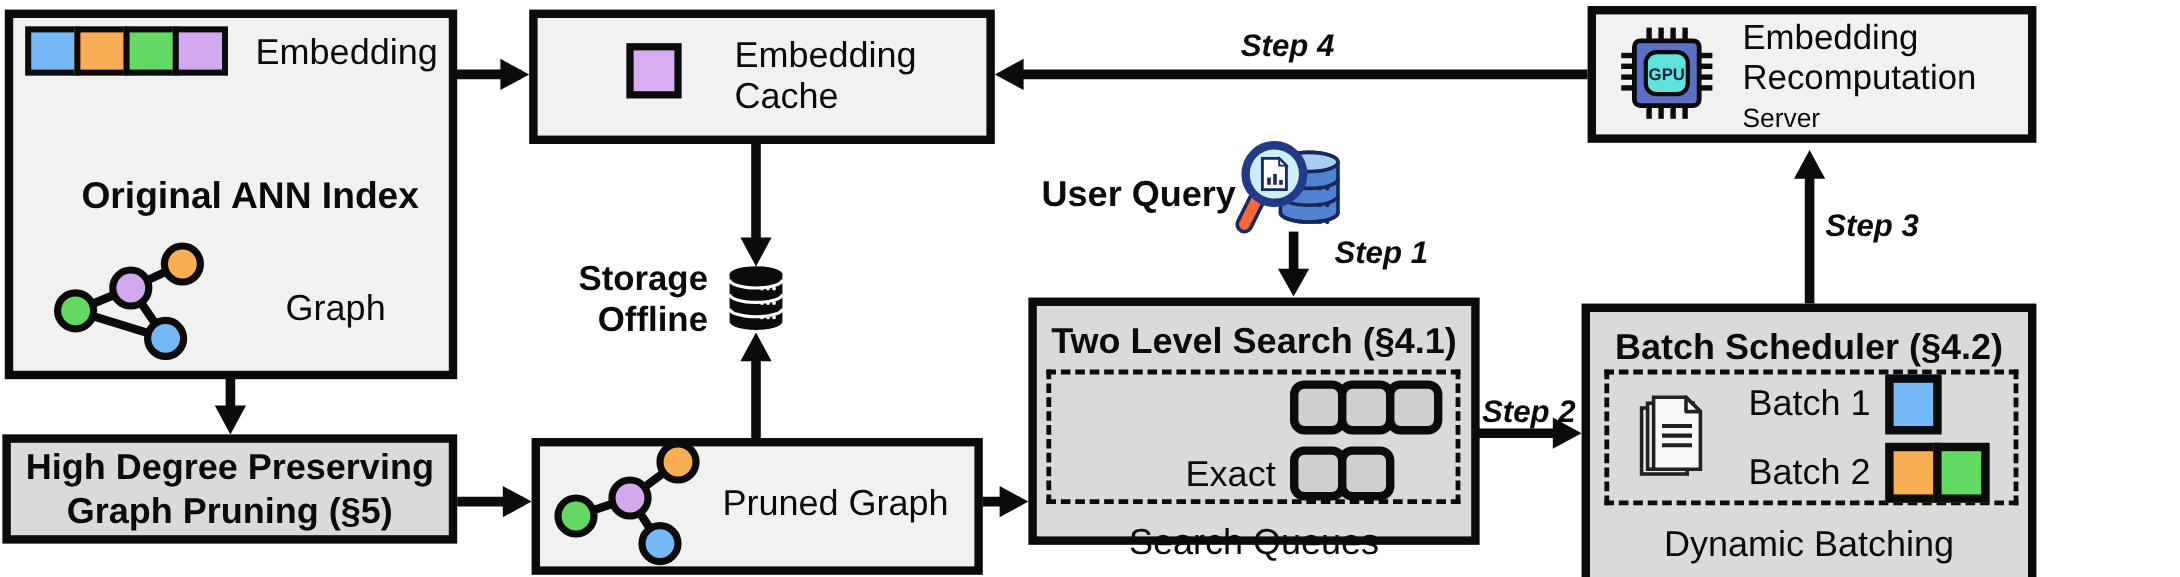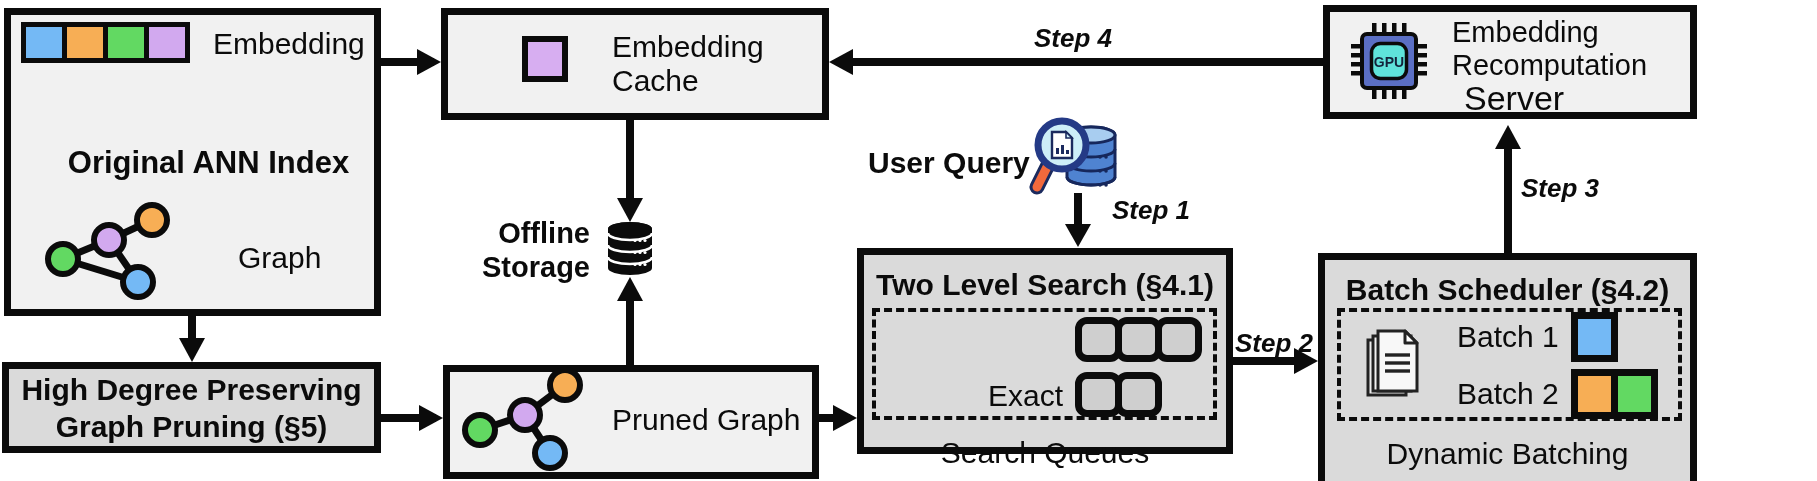--- a/index.html
+++ b/index.html
@@ -62,22 +62,22 @@
     <div class="t b" style="line-height:37px;">Graph Pruning (§5)</div>
   </div>
 
   <div class="box light" style="left:441px; top:8px; width:388px; height:112px;">
     <div class="cachesq" style="left:74px; top:21px;"></div>
     <div class="abs t" style="left:164px; top:15px;">Embedding</div>
     <div class="abs t" style="left:164px; top:49px;">Cache</div>
   </div>
 
   <div class="abs" style="left:455px; top:216px; width:135px; text-align:right;">
+    <div class="t b" style="font-size:29px;">Storage</div>
     <div class="t b" style="font-size:29px;">Offline</div>
-    <div class="t b" style="font-size:29px;">Storage</div>
   </div>
   <svg class="abs" style="left:606px; top:220px;" width="48" height="57" viewBox="0 0 48 57">
     <path d="M2,9 a22,7 0 0 1 44,0 v39 a22,7 0 0 1 -44,0 z" fill="#0b0b0b"></path>
     <ellipse cx="24" cy="9" rx="22" ry="7" fill="#0b0b0b"></ellipse>
     <path d="M2,13 a22,7 0 0 0 44,0" fill="none" stroke="#ffffff" stroke-width="2.6"></path>
     <path d="M2,25 a22,7 0 0 0 44,0" fill="none" stroke="#ffffff" stroke-width="2.6"></path>
     <path d="M2,37 a22,7 0 0 0 44,0" fill="none" stroke="#ffffff" stroke-width="2.6"></path>
     <g fill="#ffffff">
       <circle cx="29" cy="20.5" r="1.6"></circle>
         <circle cx="34" cy="20.5" r="1.6"></circle>
@@ -98,21 +98,21 @@
         <line x1="67" y1="47" x2="107" y2="17"></line>
         <line x1="67" y1="47" x2="92" y2="85"></line>
       </g>
       <g stroke="#0b0b0b" stroke-width="6">
         <circle cx="107" cy="17" r="15" fill="#f7ae55"></circle>
         <circle cx="67" cy="47" r="15" fill="#d2a9ef"></circle>
         <circle cx="22" cy="62" r="15" fill="#62d962"></circle>
         <circle cx="92" cy="85" r="15" fill="#74b9f5"></circle>
       </g>
     </svg>
-    <div class="abs t" style="left:152px; top:31px;margin-left:10px;">Pruned Graph</div>
+    <div class="abs t" style="left:152px; top:31px;">Pruned Graph</div>
   </div>
 
   <div class="abs t b" style="left:868px; top:146px;">User Query</div>
   <svg class="abs" style="left:1034px; top:115px; overflow:visible;" width="88" height="94" viewBox="0 0 88 94">
 
     <g>
       <path d="M33,20 a24,8 0 0 1 48,0 v42 a24,8 0 0 1 -48,0 z" fill="#4f83d1" stroke="#16275c" stroke-width="3"></path>
       <path d="M33,34 a24,8 0 0 0 48,0" fill="none" stroke="#16275c" stroke-width="3"></path>
       <path d="M33,48 a24,8 0 0 0 48,0" fill="none" stroke="#16275c" stroke-width="3"></path>
       <path d="M33,62 a24,8 0 0 0 48,0" fill="none" stroke="#16275c" stroke-width="3"></path>
@@ -196,21 +196,21 @@
           <rect x="68" y="33" width="11" height="4.5"></rect>
         <rect x="68" y="42" width="11" height="4.5"></rect>
           <rect x="68" y="51" width="11" height="4.5"></rect>
       </g>
       <rect x="14" y="14" width="54" height="54" rx="5" fill="#5b6fc4" stroke="#0b0b0b" stroke-width="4"></rect>
       <rect x="23.5" y="23.5" width="35" height="35" rx="9" fill="#5fe3da" stroke="#0b0b0b" stroke-width="3.5"></rect>
       <text x="41" y="46.5" text-anchor="middle" font-family="Liberation Sans, sans-serif" font-size="14" font-weight="bold" fill="#13233a">GPU</text>
     </svg>
     <div class="abs t" style="left:122px; top:4px; font-size:29px; line-height:33px;">Embedding</div>
     <div class="abs t" style="left:122px; top:37px; font-size:29px; line-height:33px;">Recomputation</div>
-    <div class="abs t" style="left:134px; top:70px; font-size:34px; line-height:33px;">Server</div>
+    <div class="abs t" style="left:122px; top:70px; font-size:22px; line-height:33px;">Server</div>
   </div>
 
   <div class="abs t b small" style="left:1112px; top:196px;">Step 1</div>
   <div class="abs t b small" style="left:1235px; top:329px;">Step 2</div>
   <div class="abs t b small" style="left:1521px; top:174px;">Step 3</div>
   <div class="abs t b small" style="left:1008px; top:24px; width:130px; text-align:center;">Step 4</div>
 
   <svg id="arrow-layer" width="1817" height="481" viewBox="0 0 1817 481">
     <g stroke="#0b0b0b" stroke-width="8" fill="#0b0b0b">
       <g>

